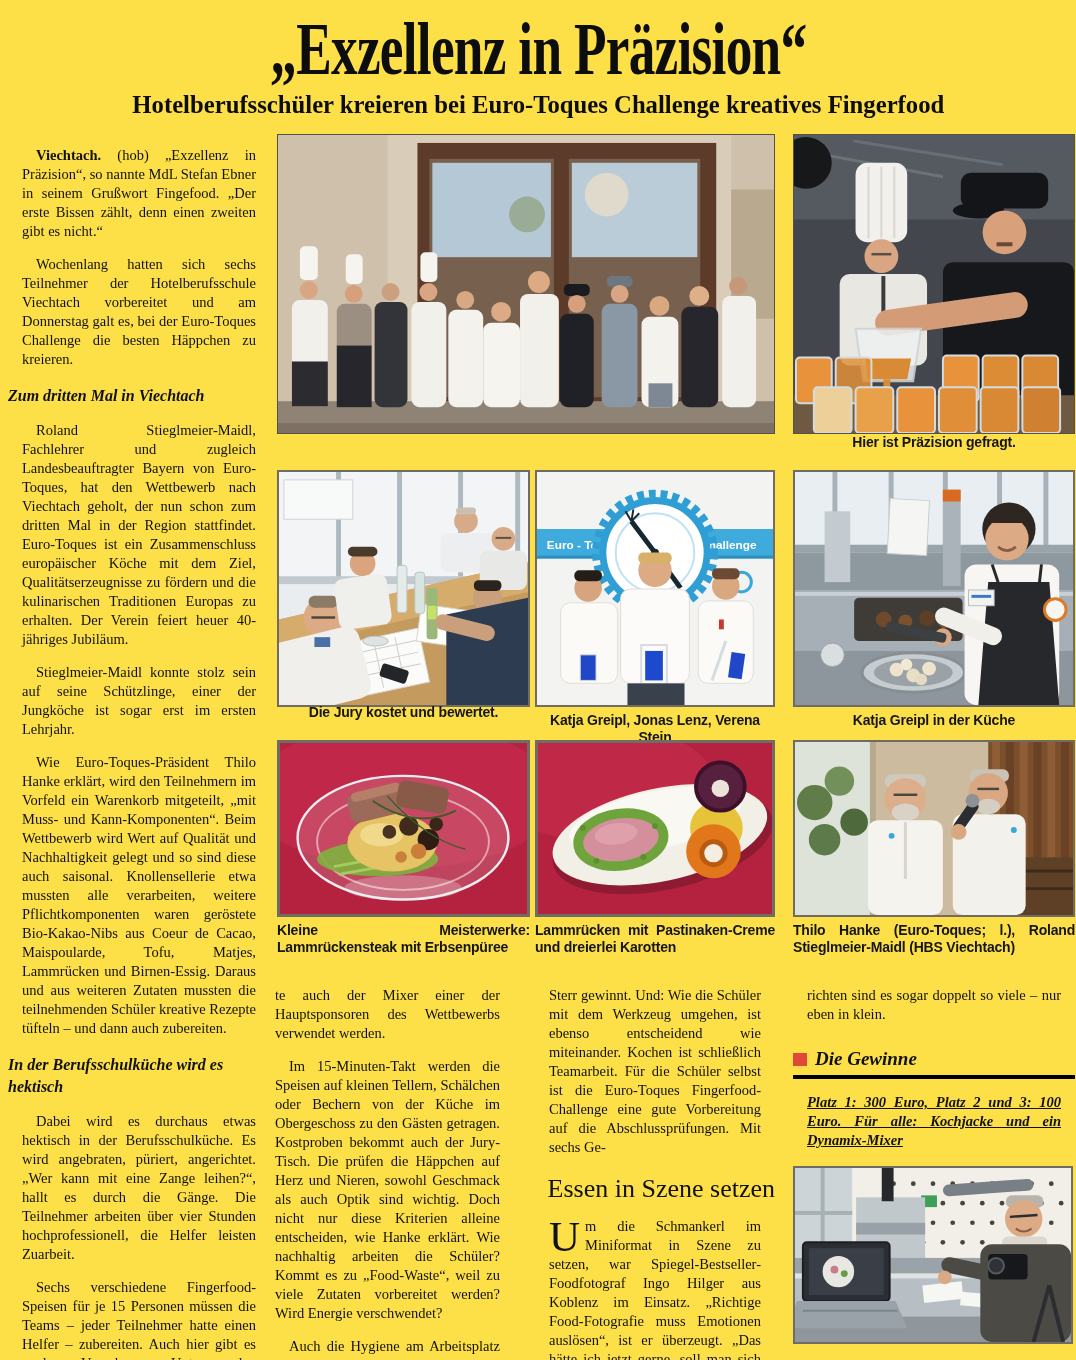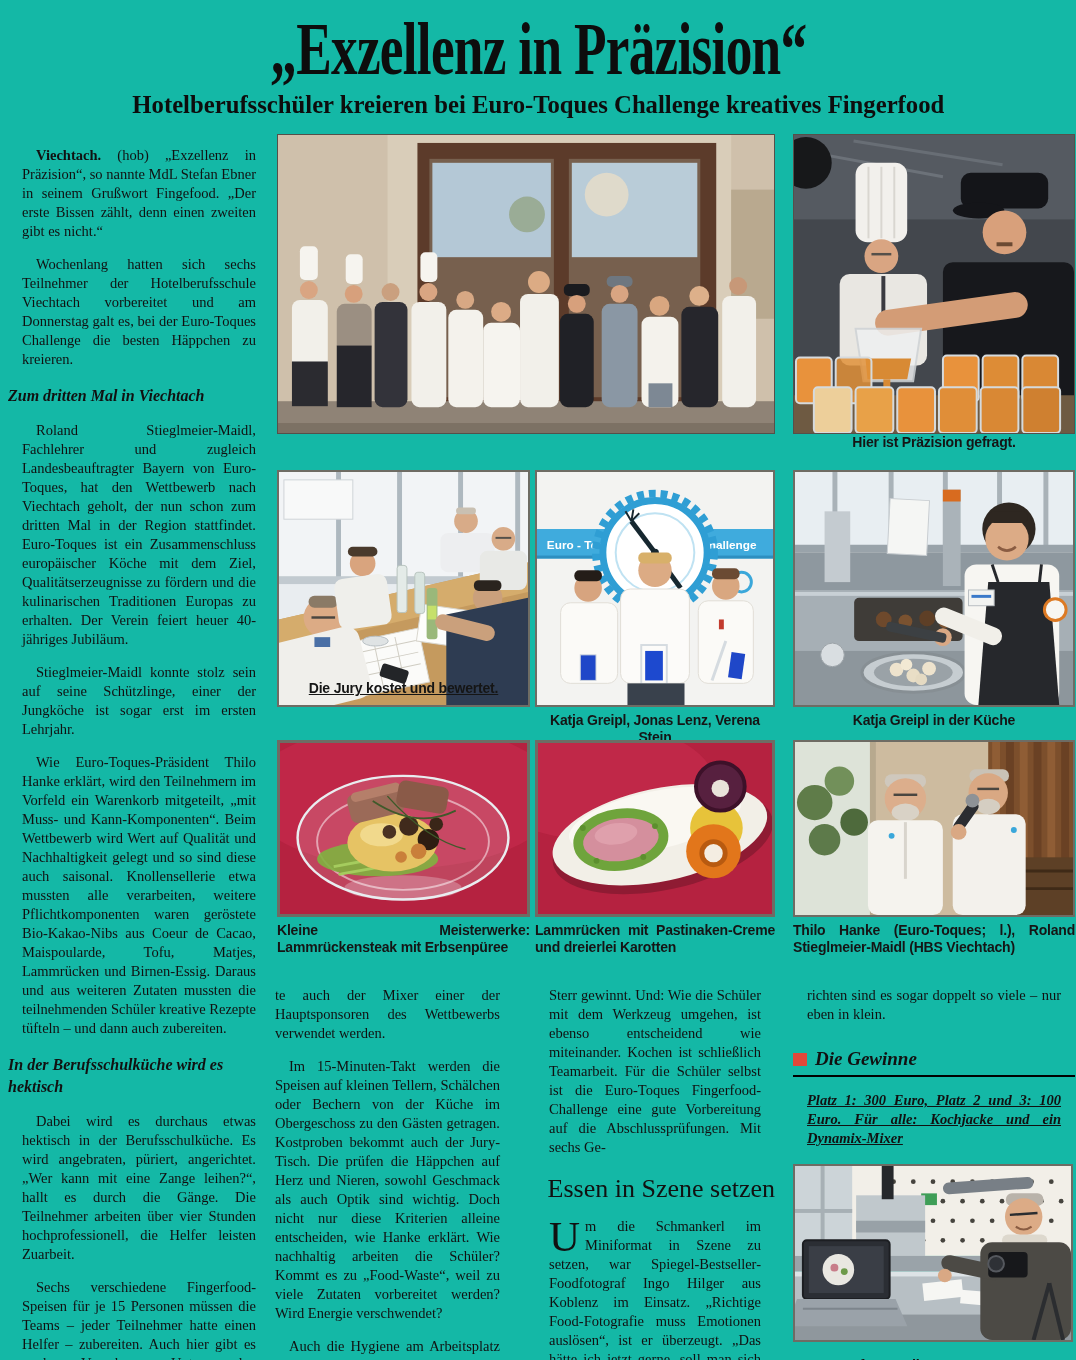--- a/index.html
+++ b/index.html
@@ -1,35 +1,35 @@
 <!DOCTYPE html>
 <html lang="de"><head>
 <meta charset="utf-8">
 <style>
   html,body{margin:0;padding:0;background:#ffffff;}
-  .page{position:relative;width:1076px;height:1360px;margin:0 auto;background:#14b8a6;overflow:hidden;
+  .page{position:relative;width:1076px;height:1360px;margin:0 auto;background:#fde047;overflow:hidden;
         font-family:"Liberation Serif",serif;color:#111;}
   
   .masthead{position:absolute;left:0;top:10px;width:1076px;text-align:center;}
   .title{display:inline-block;margin:0;font-weight:700;font-size:74px;line-height:78px;
          transform:scaleX(.72);transform-origin:center top;letter-spacing:-1px;color:#0d0d0d;}
   .subtitle{display:inline-block;margin:2px 0 0 0;font-weight:700;font-size:26px;line-height:30px;
          transform:scaleX(.95);transform-origin:center top;color:#0d0d0d;}
   
   .tcol{position:absolute;overflow:hidden;}
   .tcol p{margin:14px;font-size:14.5px;line-height:19px;text-align:justify;text-indent:14px;}
   .tcol p.noindent{text-indent:0;}
   .dateline{font-weight:700;}
   h3.subhead{margin:16px 0 8px 0;font-size:16px;line-height:22px;font-style:italic;font-weight:700;}
   h3.bighead{margin:18px 0 10px 0;font-size:26px;line-height:28px;font-weight:400;text-align:right;}
   .dropcap{float:left;font-size:43px;line-height:36px;padding:2px 5px 0 0;font-weight:400;}
   .lastline{display:flex;justify-content:flex-start;font-size:20px;line-height:19px;gap:36px;}
   
   .prizebox{margin-top:24px;}
-  .prizehead{display:flex;align-items:center;border-bottom:2px solid #000000;padding-bottom:5px;}
+  .prizehead{display:flex;align-items:center;border-bottom:4px solid #000000;padding-bottom:5px;}
   .redsquare{width:14px;height:13px;background:#e2483a;margin-right:8px;flex:0 0 auto;}
   .prizetitle{font-size:19px;font-weight:700;font-style:italic;}
   .prizetext{margin-top:7px;font-size:15.5px;line-height:20px;font-style:italic;font-weight:700;text-align:left;text-decoration:underline;}
   
   .photo{position:absolute;box-sizing:border-box;border:2px solid #6e6c64;background:#ddd;overflow:hidden;}
   .photo.big{border:1px solid #55504a;}
   .photo svg{display:block;width:100%;height:100%;}
   .cap{position:absolute;font-family:"Liberation Sans",sans-serif;font-weight:700;font-size:14px;
        line-height:17px;letter-spacing:-0.2px;color:#151515;}
   .cap.center{text-align:center;}
@@ -285,21 +285,21 @@
         <line x1="250" y1="94" x2="248" y2="112" stroke="#26282c" stroke-width="3"></line>
       <rect x="176" y="120" width="26" height="16" fill="#f2f3f1" stroke="#b9bec2"></rect>
         <rect x="179" y="125" width="20" height="3" fill="#3a79c9"></rect>
       <circle cx="264" cy="140" r="11" fill="#f7f6f2" stroke="#dd7a24" stroke-width="3"></circle>
       <rect x="140" y="148" width="72" height="18" rx="9" fill="#f1efe9" transform="rotate(22 176 157)"></rect>
       <circle cx="150" cy="168" r="9" fill="#d9a884"></circle>
       <rect x="92" y="158" width="62" height="10" rx="4" fill="#3c4043" transform="rotate(12 123 163)"></rect>
     </svg>
   </div>
 
-  <div class="cap center" style="left:277px;top:680px;width:253px;text-decoration:underline;">Die Jury kostet und bewertet.</div>
+  <div class="cap center" style="left:277px;top:704px;width:253px;">Die Jury kostet und bewertet.</div>
   <div class="cap center" style="left:535px;top:712px;width:240px;">Katja Greipl, Jonas Lenz, Verena Stein</div>
   <div class="cap center" style="left:793px;top:712px;width:282px;">Katja Greipl in der Küche</div>
 
   <div class="photo" style="left:277px;top:740px;width:253px;height:177px;border-width:3px;">
     <svg viewBox="0 0 253 177" preserveAspectRatio="none">
       <rect x="0" y="0" width="253" height="177" fill="#b52240"></rect>
       <ellipse cx="126" cy="55" rx="160" ry="75" fill="#c42a4c" opacity=".7"></ellipse>
       <ellipse cx="126" cy="150" rx="60" ry="13" fill="#ffffff" opacity=".25"></ellipse>
       <ellipse cx="126" cy="98" rx="108" ry="64" fill="#f5f8fa" fill-opacity=".16" stroke="#e9edf0" stroke-width="2.5"></ellipse>
       <ellipse cx="126" cy="102" rx="88" ry="50" fill="none" stroke="#ffffff" stroke-opacity=".5" stroke-width="2"></ellipse>

